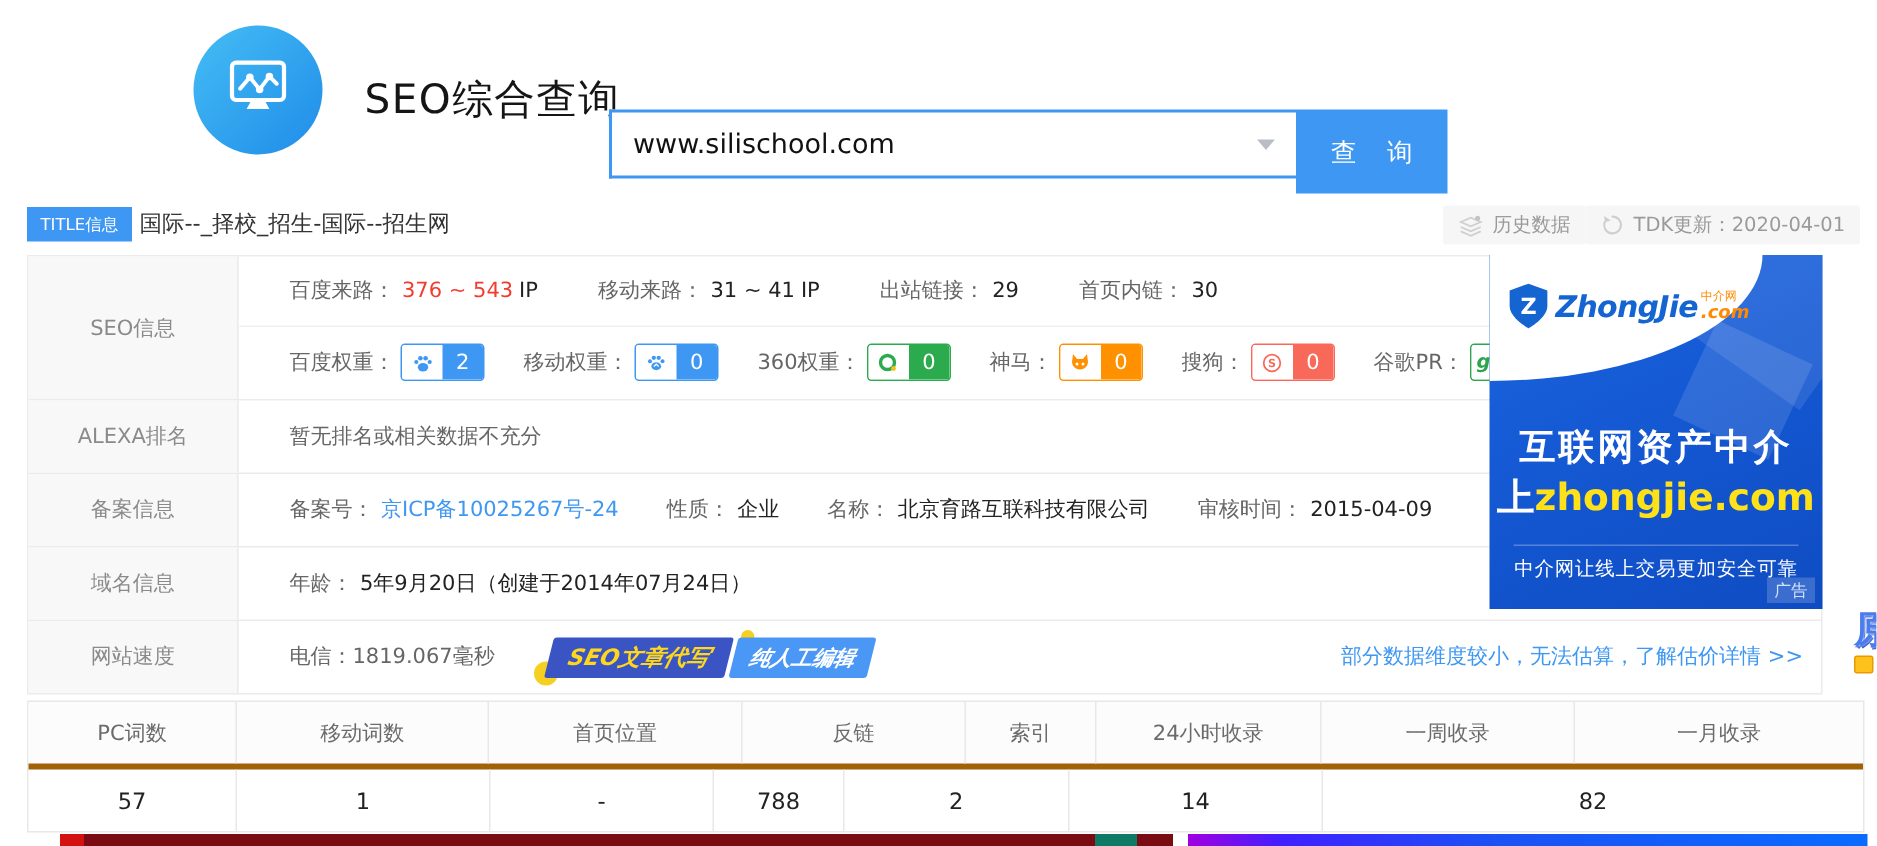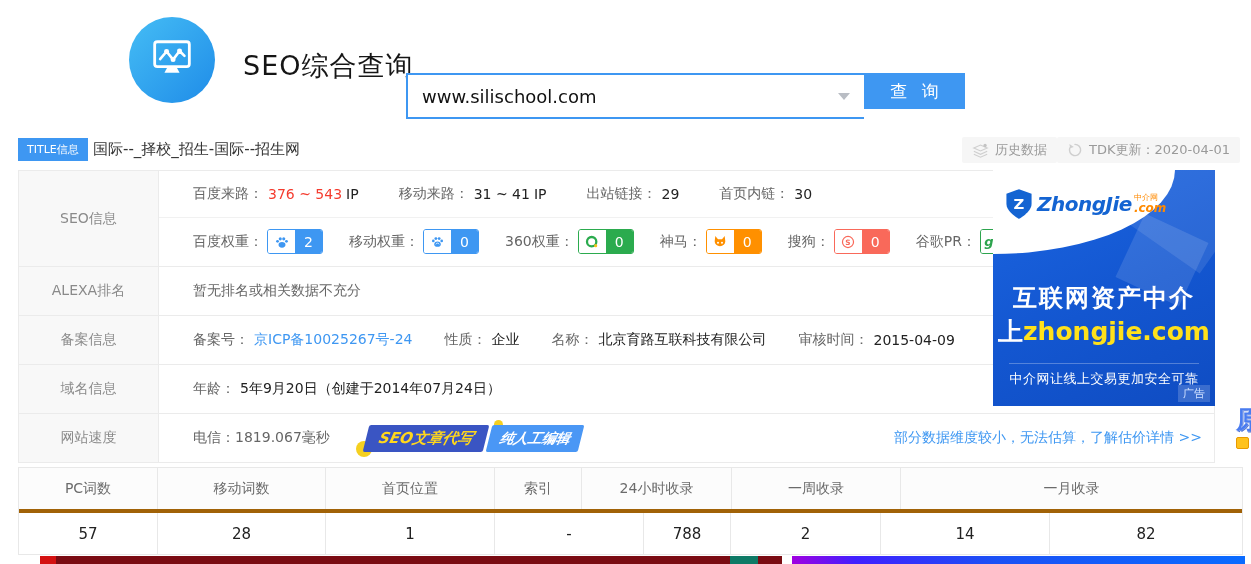--- a/index.html
+++ b/index.html
@@ -10,22 +10,22 @@
   
   .logo { position:absolute; left:129px; top:17px; width:86px; height:86px; border-radius:50%;
           background:linear-gradient(135deg,#45bdf5 0%,#1f8ce8 100%); display:flex; align-items:center; justify-content:center; }
   .app-title { position:absolute; left:243px; top:48px; font-size:27px; color:#151515; letter-spacing:1px; }
   .search-wrap { position:absolute; left:406px; top:41px; height:46px; display:flex;margin-top:32px; }
   .search-box { position:relative; width:458px; height:46px; }
   .search-input { width:100%; height:100%; border:2px solid #3e97f2; border-right:none; outline:none;
                   font-size:18px; color:#111; padding:0 34px 0 14px; font-family:inherit; background:#fff; }
   .caret { position:absolute; right:14px; top:20px; width:0; height:0;
            border-left:6px solid transparent; border-right:6px solid transparent; border-top:7px solid #b9bdc4; }
-  .query-btn { width:101px; height:36px; background:#3e97f2; color:#fff; border:none; font-size:17px;
-               letter-spacing:5px; padding-left:5px; cursor:pointer; font-family:Liberation Sans, sans-serif; }
+  .query-btn { width:101px; height:56px; background:#3e97f2; color:#fff; border:none; font-size:17px;
+               letter-spacing:5px; padding-left:5px; cursor:pointer; font-family:Liberation Mono, monospace; }
 
   
   .title-badge { position:absolute; left:18px; top:138px; height:23px; background:#3e97f2; color:#fff;
                  font-size:11px; padding:0 9px; display:flex; align-items:center; }
   .title-text { position:absolute; left:93px; top:140px; font-size:15px; color:#333; }
   .tool-btn { position:absolute; top:137px; height:26px; background:#f6f6f6; border-radius:2px; color:#9a9a9a;
               font-size:13px; display:flex; align-items:center; padding:0 10px; cursor:pointer; }
   .tool-btn svg { margin-right:6px; }
   .btn-history { left:962px; }
   .btn-tdk { left:1057px; }
@@ -347,28 +347,28 @@
     <div class="ad-divider"></div>
     <div class="ad-tagline">中介网让线上交易更加安全可靠</div>
     <div class="ad-tag">广告</div>
   </div>
 
   <div class="stats">
     <div class="stats-row stats-head">
       <div class="sc c1">PC词数</div>
       <div class="sc c2">移动词数</div>
       <div class="sc c3">首页位置</div>
+      <div class="sc c4">反链</div>
       <div class="sc c5">索引</div>
       <div class="sc c6">24小时收录</div>
       <div class="sc c7">一周收录</div>
       <div class="sc c8">一月收录</div>
     </div>
     <div class="stats-row stats-vals">
       <div class="sc c1">57</div>
-      <div class="sc c2">28</div>
       <div class="sc c3">1</div>
       <div class="sc c4">-</div>
       <div class="sc c5">788</div>
       <div class="sc c6">2</div>
       <div class="sc c7">14</div>
       <div class="sc c8">82</div>
     </div>
   </div>
 
   <div class="banner-left"></div>

